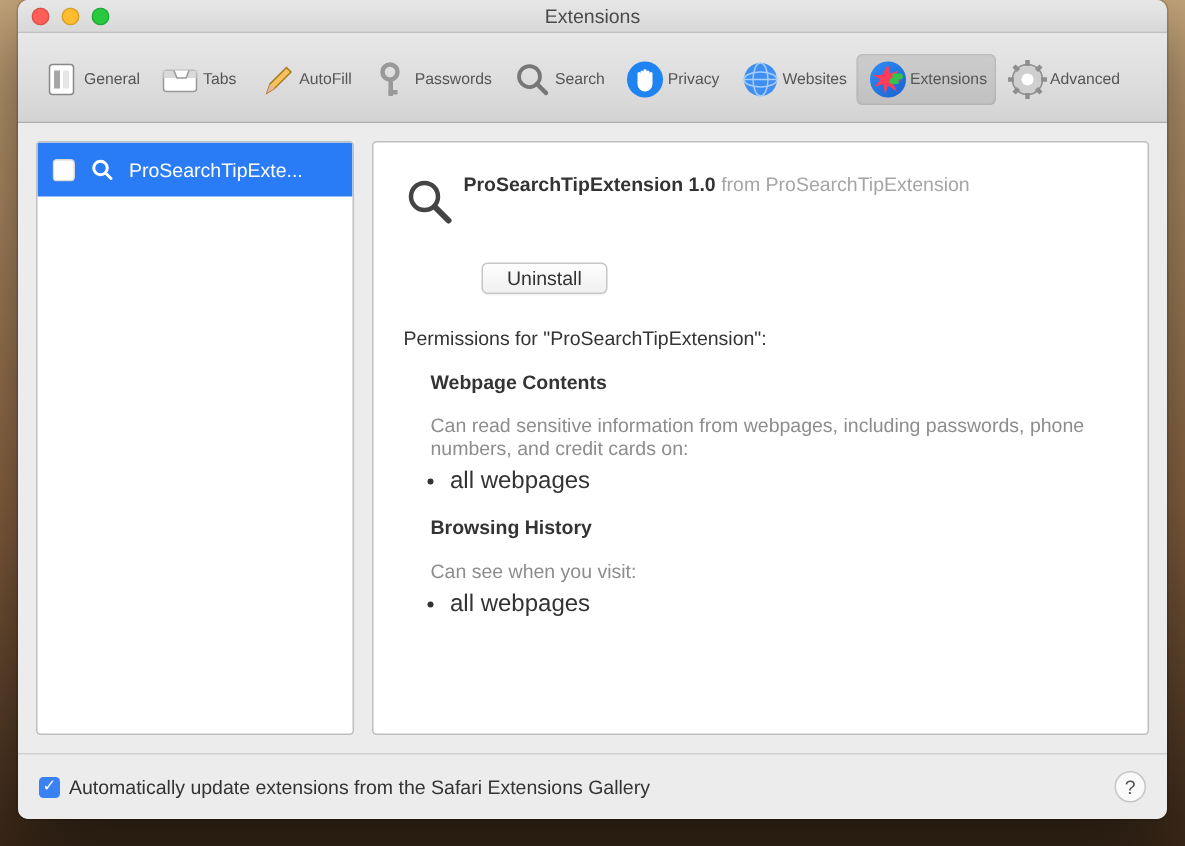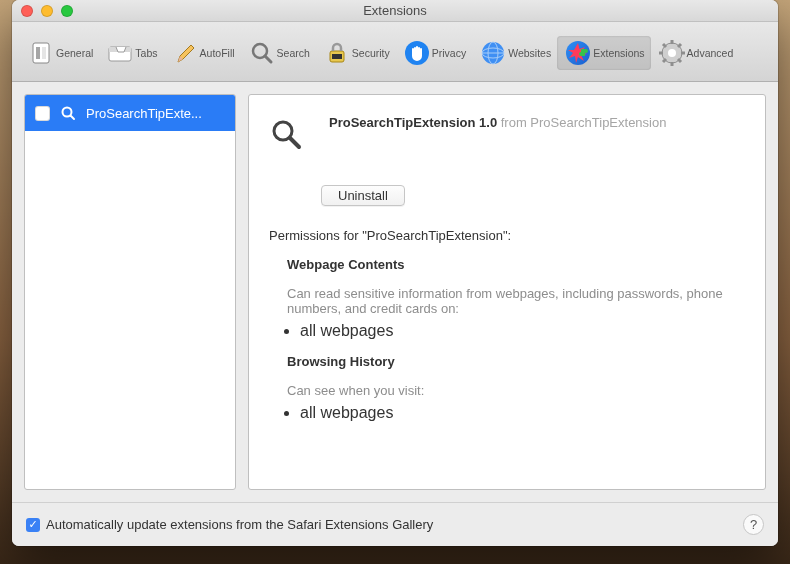--- a/index.html
+++ b/index.html
@@ -61,28 +61,28 @@
 .ext-check {
   width: 15px; height: 15px; background: #fff; border-radius: 3px;
   border: 1px solid rgba(0,0,0,0.15);
 }
 .ext-name { font-size: 13px; white-space: nowrap; overflow: hidden; text-overflow: ellipsis; }
 .detail {
   flex: 1; margin: 12px 12px 12px 6px;
   border: 1px solid #bfbfbf; border-radius: 3px; background: #fff;
   padding: 20px; overflow: auto; font-size: 13px; color: #333;
 }
-.hdr { display: flex; gap: 26px; margin-bottom: 4px; }
+.hdr { display: flex; gap: 6px; margin-bottom: 24px; }
 .hdr .ic { width: 34px; height: 34px; margin-top: 2px; }
 .hdr-title { font-size: 13px; }
 .hdr-title b { font-weight: 700; }
 .hdr-from { color: #a5a5a5; font-weight: 400; }
 .hdr-desc { font-size: 13px; color: #444; margin-top: 4px; }
 .uninstall {
-  margin-left: 52px; margin-top: 30px;
+  margin-left: 52px; margin-top: 0;
   background: linear-gradient(to bottom, #fdfdfd, #f1f1f1);
   border: 1px solid #c6c6c6; border-radius: 4px;
   padding: 2px 16px; font-size: 13px; color: #333;
   box-shadow: 0 1px 0 rgba(0,0,0,0.05);
 }
 .perm-header { margin-top: 22px; font-size: 13px; color: #333; }
 .perm-section { margin-top: 14px; margin-left: 18px; }
 .perm-section .ptitle { font-weight: 700; font-size: 13px; }
 .perm-section .pdesc { color: #8d8d8d; font-size: 13px; margin-top: 14px; max-width: 460px; }
 .perm-section ul { margin: 6px 0 0 13px; color: #333; font-size: 16px; }
@@ -151,35 +151,35 @@
         <svg width="28" height="28" viewBox="0 0 28 28">
             <path d="M7 23 L9 17 L20 6 L23 9 L12 20 Z" fill="#f7c35e" stroke="#a47a1f"></path>
             <path d="M7 23 L9 17 L12 20 Z" fill="#e8b598"></path>
           </svg>
       </span>
       <span class="lbl">AutoFill</span>
     </div>
     <div class="tb-item">
       <span class="ic">
         <svg width="28" height="28" viewBox="0 0 28 28">
+            <circle cx="12" cy="9" r="5" fill="none" stroke="#999" stroke-width="3"></circle>
+            <rect x="11" y="13" width="3" height="12" fill="#999"></rect>
+            <rect x="11" y="21" width="6" height="3" fill="#999"></rect>
+          </svg>
+      </span>
+      <span class="lbl">Passwords</span>
+    </div>
+    <div class="tb-item">
+      <span class="ic">
+        <svg width="28" height="28" viewBox="0 0 28 28">
             <circle cx="12" cy="12" r="7" fill="none" stroke="#777" stroke-width="2.5"></circle>
             <line x1="17" y1="17" x2="23" y2="23" stroke="#777" stroke-width="3" stroke-linecap="round"></line>
           </svg>
       </span>
       <span class="lbl">Search</span>
-    </div>
-    <div class="tb-item">
-      <span class="ic">
-        <svg width="28" height="28" viewBox="0 0 28 28">
-            <rect x="7" y="12" width="14" height="11" rx="2" fill="#e8c84f" stroke="#a88718"></rect>
-            <path d="M10 12 V9 a4 4 0 0 1 8 0 V12" fill="none" stroke="#999" stroke-width="2.5"></path>
-            <rect x="9" y="15" width="10" height="5" fill="#333"></rect>
-          </svg>
-      </span>
-      <span class="lbl">Security</span>
     </div>
     <div class="tb-item">
       <span class="ic">
         <svg width="28" height="28" viewBox="0 0 28 28">
             <circle cx="14" cy="14" r="12" fill="#1f83f1"></circle>
             <path d="M10 10 v7 a4 4 0 0 0 8 0 v-7 M12 9 v7 M14 8 v8 M16 9 v7" fill="#fff" stroke="#fff" stroke-width="2" stroke-linecap="round"></path>
           </svg>
       </span>
       <span class="lbl">Privacy</span>
     </div>

